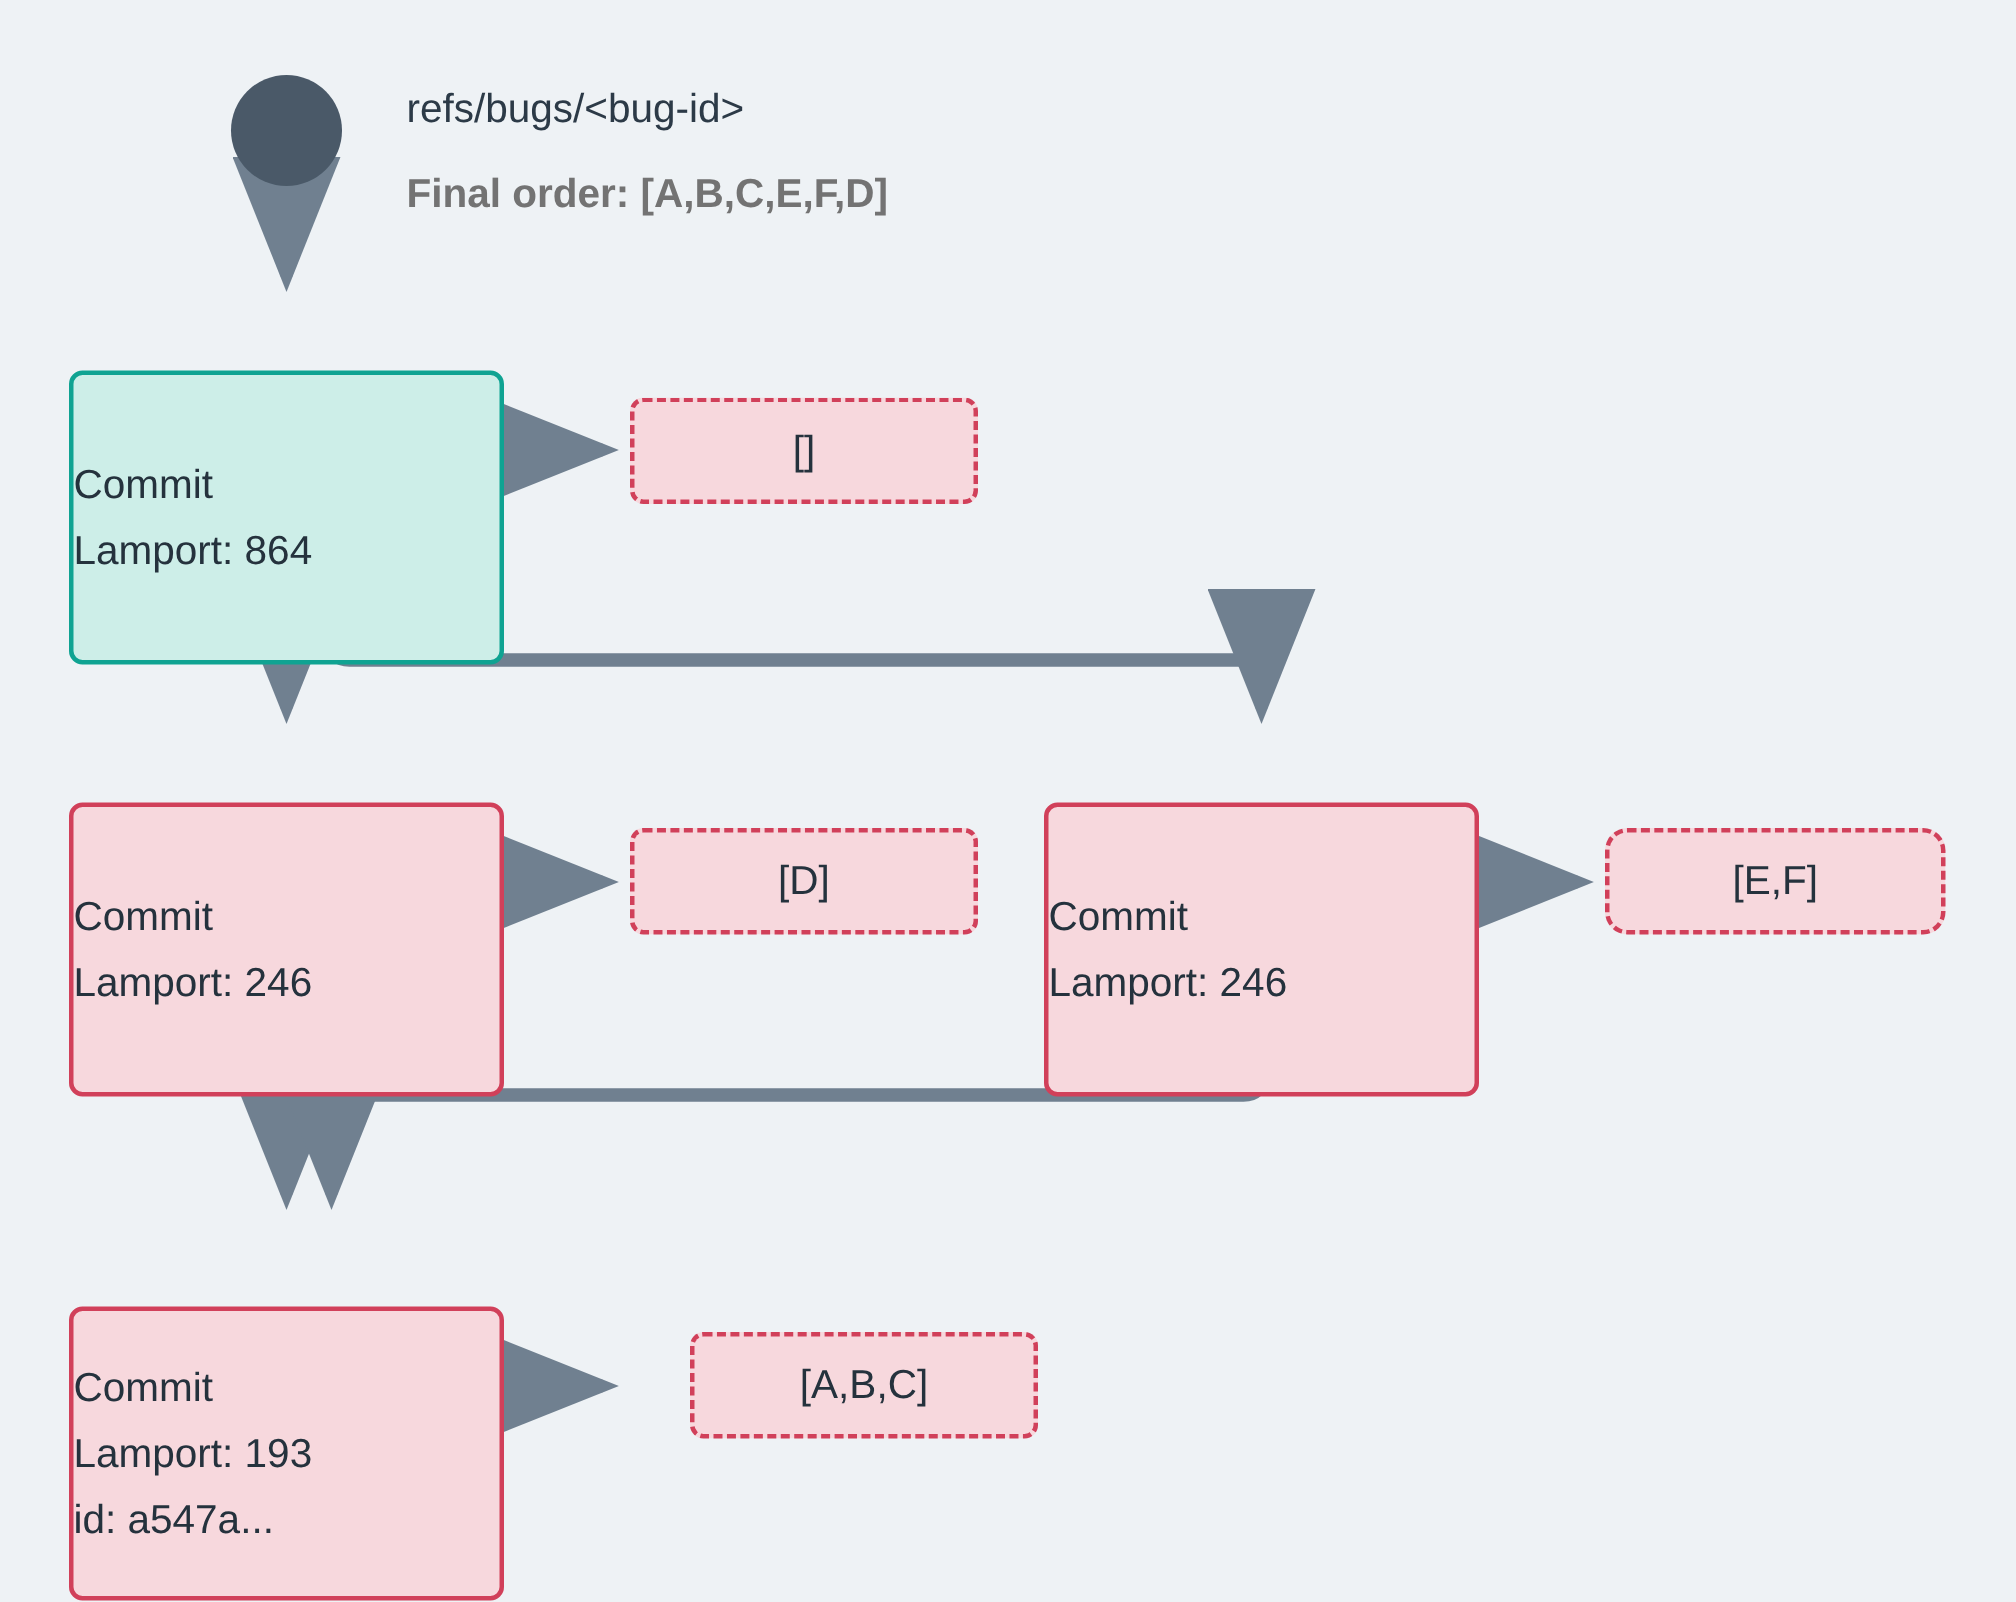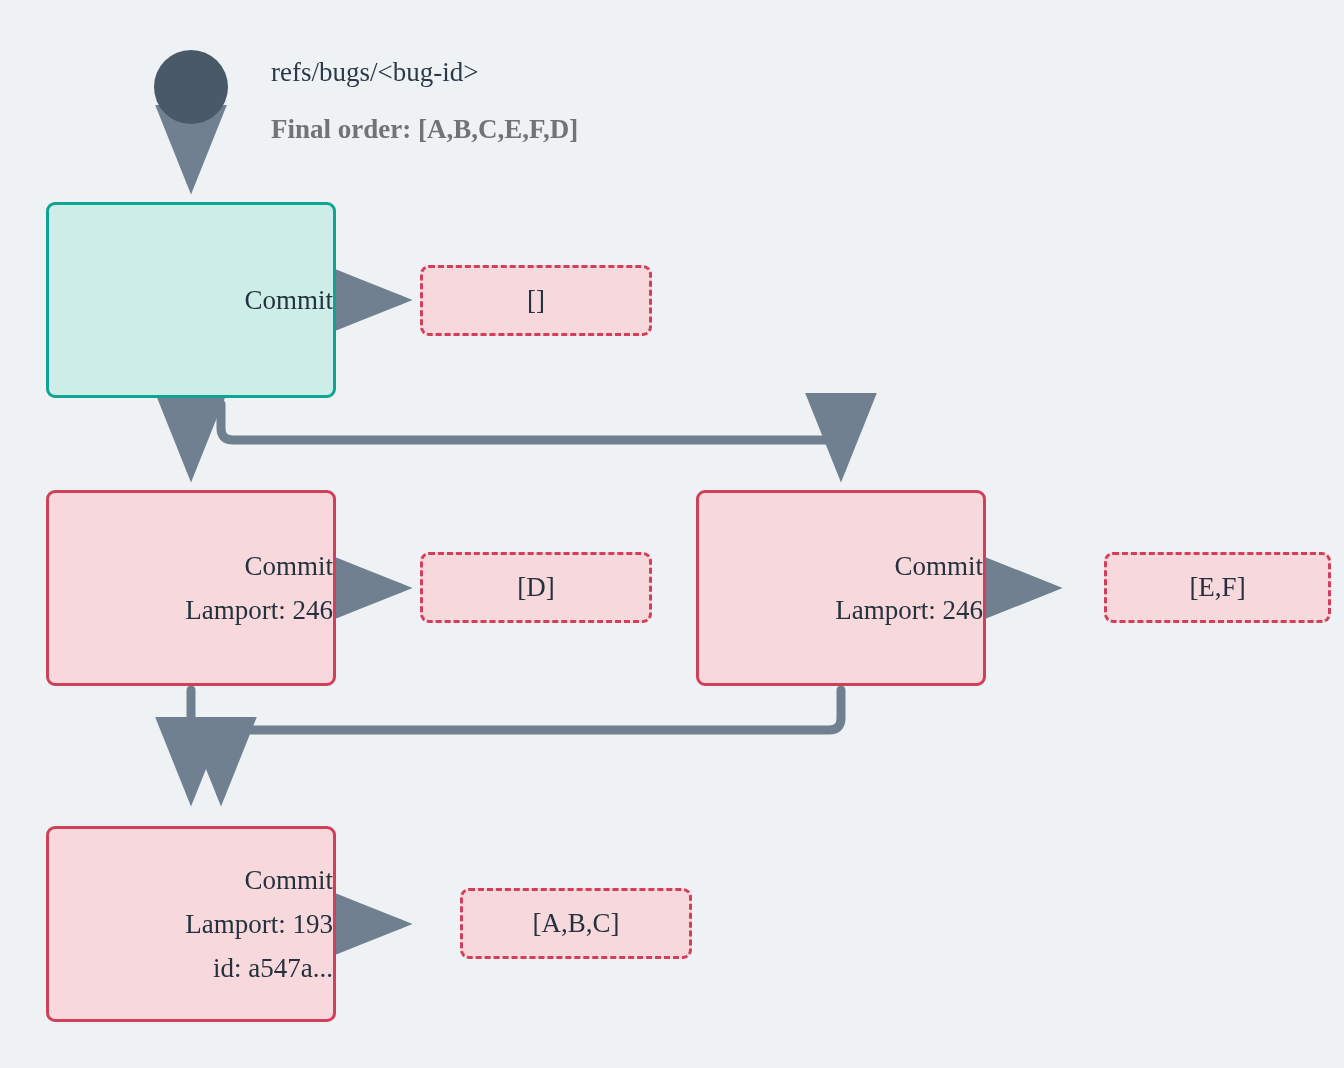--- a/index.html
+++ b/index.html
@@ -10,21 +10,20 @@
     width: 1344px;
     height: 1068px;
     background: #eef2f5;
     font-family: "Liberation Sans", sans-serif;
     overflow: hidden;
   }
   #canvas {
     position: relative;
     width: 1344px;
     height: 932px;
-    font-family: Liberation Serif, serif;
   }
   #edges {
     position: absolute;
     left: 0;
     top: 0;
     width: 1344px;
     height: 1068px;
   }
 
   
@@ -51,26 +50,27 @@
     white-space: nowrap;
   }
 
   
   .node {
     position: absolute;
     box-sizing: border-box;
     border-radius: 9px;
     display: flex;
     flex-direction: column;
-    align-items: flex-end;
+    align-items: flex-start;
     justify-content: center;
     text-align: center;
     font-size: 27px;
     line-height: 1.64;
     color: #25323d;
+    margin-top: 45px;
   }
   .node.teal {
     background: #cdeee8;
     border: 3px solid #0fa392;
   }
   .node.red {
     background: #f7d8dd;
     border: 3px solid #d1405a;
   }
   .node .ln { display: block; white-space: nowrap; }
@@ -118,34 +118,35 @@
     <path d="M348,924 L400,924" fill="none" stroke="#708090" stroke-width="9" stroke-linecap="round" marker-end="url(#ah)"></path>
   </svg>
 
   <div class="root-dot" style="left:154px; top:50px;"></div>
 
   <div class="ref-label" style="left:271px; top:57px;">refs/bugs/&lt;bug-id&gt;</div>
   <div class="order-label" style="left:271px; top:114px;">Final order: [A,B,C,E,F,D]</div>
 
   <div class="node teal" style="left:46px; top:202px; width:290px; height:196px;">
     <span class="ln">Commit</span>
+    <span class="ln">Lamport: 864</span>
   </div>
   <div class="payload" style="left:420px; top:265px; width:232px; height:71px;">[]</div>
 
   <div class="node red" style="left:46px; top:490px; width:290px; height:196px;">
     <span class="ln">Commit</span>
     <span class="ln">Lamport: 246</span>
   </div>
   <div class="payload" style="left:420px; top:552px; width:232px; height:71px;">[D]</div>
 
   <div class="node red" style="left:696px; top:490px; width:290px; height:196px;">
     <span class="ln">Commit</span>
     <span class="ln">Lamport: 246</span>
   </div>
-  <div class="payload" style="left:1104px; top:552px; width:227px; height:71px;">[E,F]</div>
+  <div class="payload" style="left:1070px; top:552px; width:227px; height:71px;border-radius:15px;">[E,F]</div>
 
   <div class="node red" style="left:46px; top:826px; width:290px; height:196px;">
     <span class="ln">Commit</span>
     <span class="ln">Lamport: 193</span>
     <span class="ln">id: a547a...</span>
   </div>
   <div class="payload" style="left:420px; top:888px; width:232px; height:71px;margin-left:40px;">[A,B,C]</div>
 
 </div>
 

